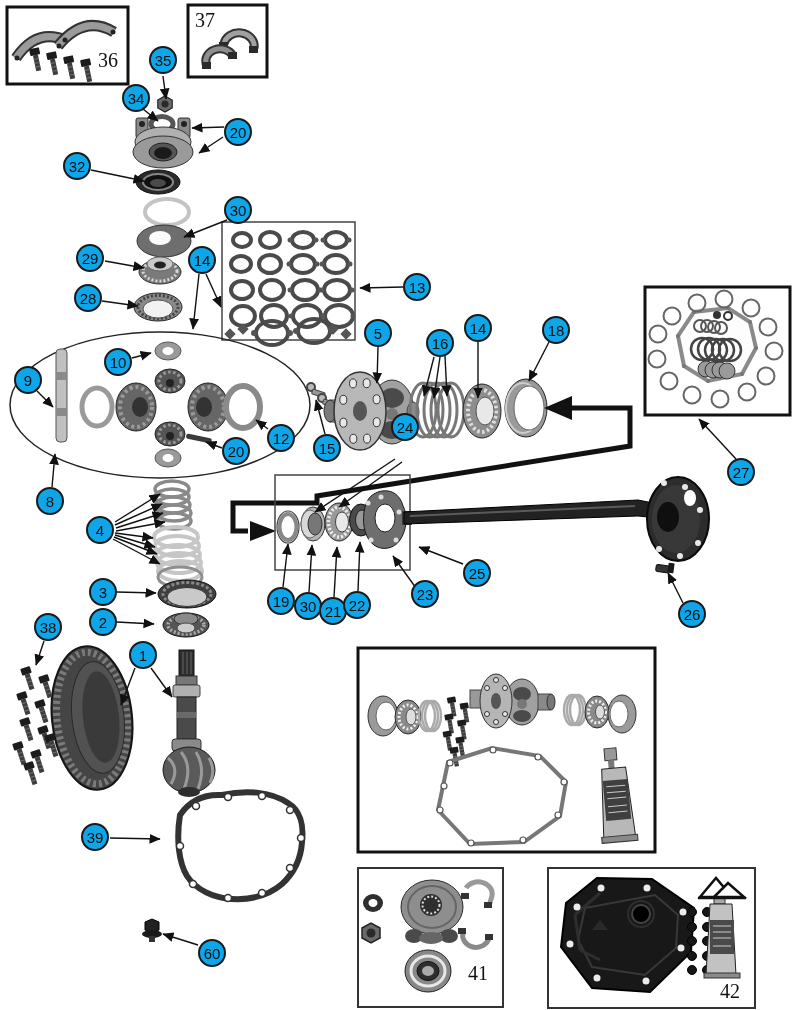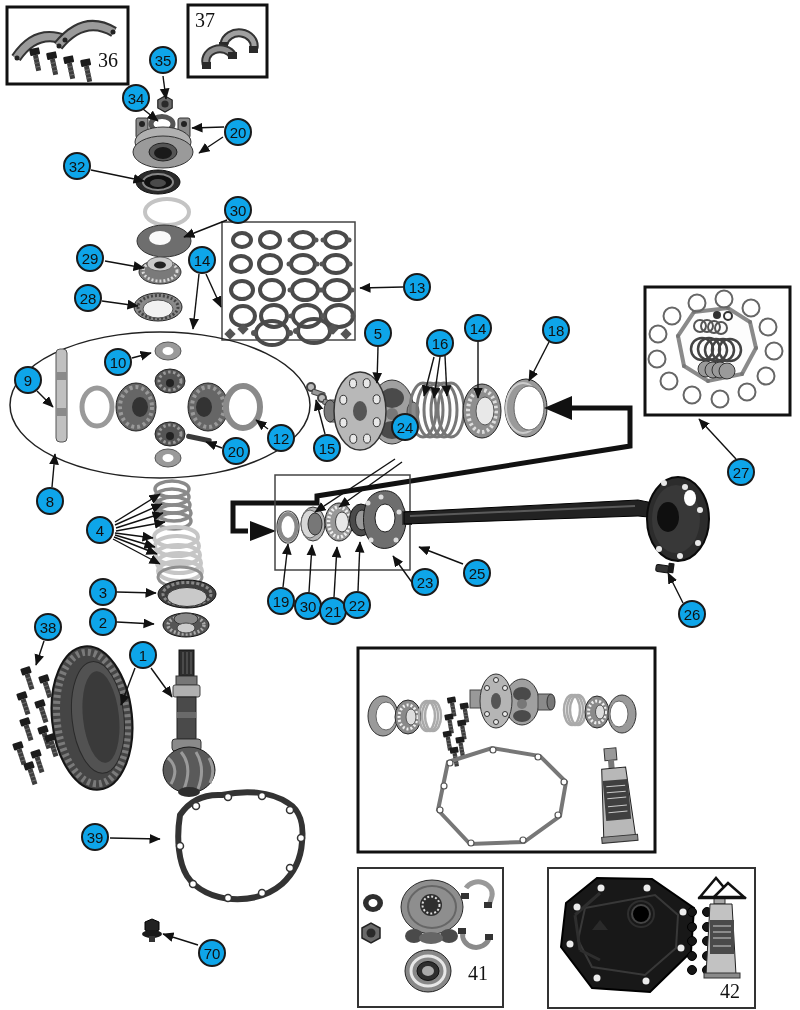--- a/index.html
+++ b/index.html
@@ -644,34 +644,34 @@
 <div class="co" style="left:403px;top:273px">13</div>
 <div class="co" style="left:188px;top:246px">14</div>
 <div class="co" style="left:313px;top:434px">15</div>
 <div class="co" style="left:426px;top:329px">16</div>
 <div class="co" style="left:464px;top:314px">14</div>
 <div class="co" style="left:542px;top:316px">18</div>
 <div class="co" style="left:267px;top:587px">19</div>
 <div class="co" style="left:294px;top:592px">30</div>
 <div class="co" style="left:319px;top:597px">21</div>
 <div class="co" style="left:343px;top:591px">22</div>
-<div class="co" style="left:411px;top:568px">23</div>
+<div class="co" style="left:411px;top:580px">23</div>
 <div class="co" style="left:391px;top:413px">24</div>
 <div class="co" style="left:463px;top:559px">25</div>
 <div class="co" style="left:678px;top:600px">26</div>
 <div class="co" style="left:727px;top:458px">27</div>
 <div class="co" style="left:74px;top:284px">28</div>
 <div class="co" style="left:76px;top:244px">29</div>
 <div class="co" style="left:224px;top:196px">30</div>
 <div class="co" style="left:63px;top:152px">32</div>
 <div class="co" style="left:224px;top:118px">20</div>
 <div class="co" style="left:122px;top:84px">34</div>
 <div class="co" style="left:149px;top:46px">35</div>
 <div class="co" style="left:34px;top:613px">38</div>
 <div class="co" style="left:81px;top:823px">39</div>
-<div class="co" style="left:198px;top:939px">70</div>
+<div class="co" style="left:198px;top:939px">60</div>
 
 <div class="lbl" style="left:98px;top:50px">36</div>
 <div class="lbl" style="left:195px;top:10px">37</div>
 <div class="lbl" style="left:468px;top:963px">41</div>
 <div class="lbl" style="left:720px;top:981px">42</div>
 
 </div>
 
 </body></html>

